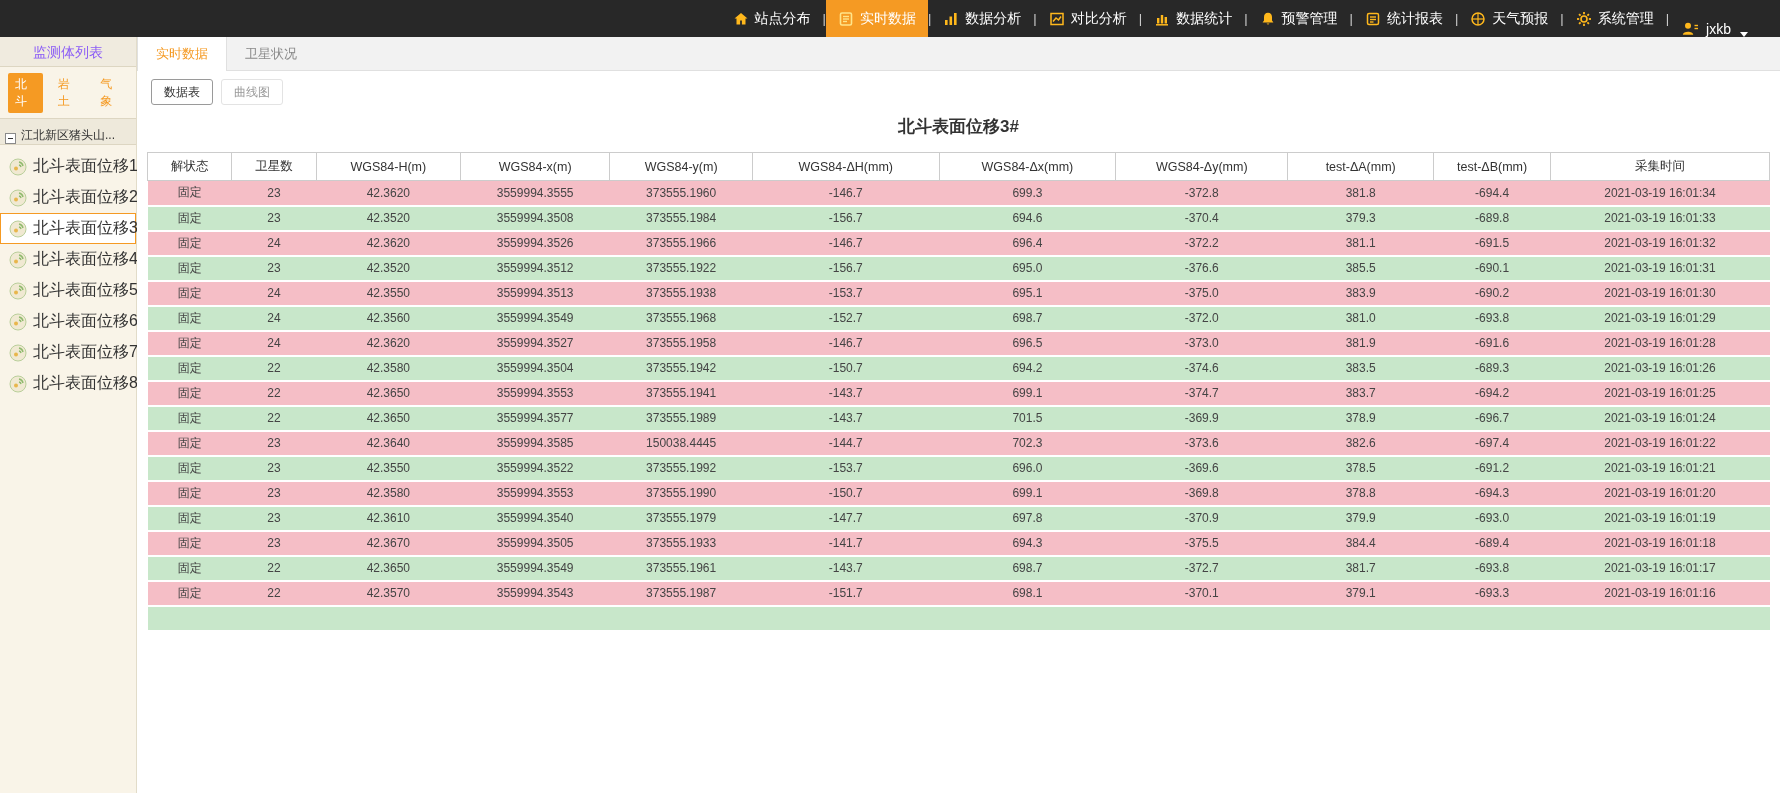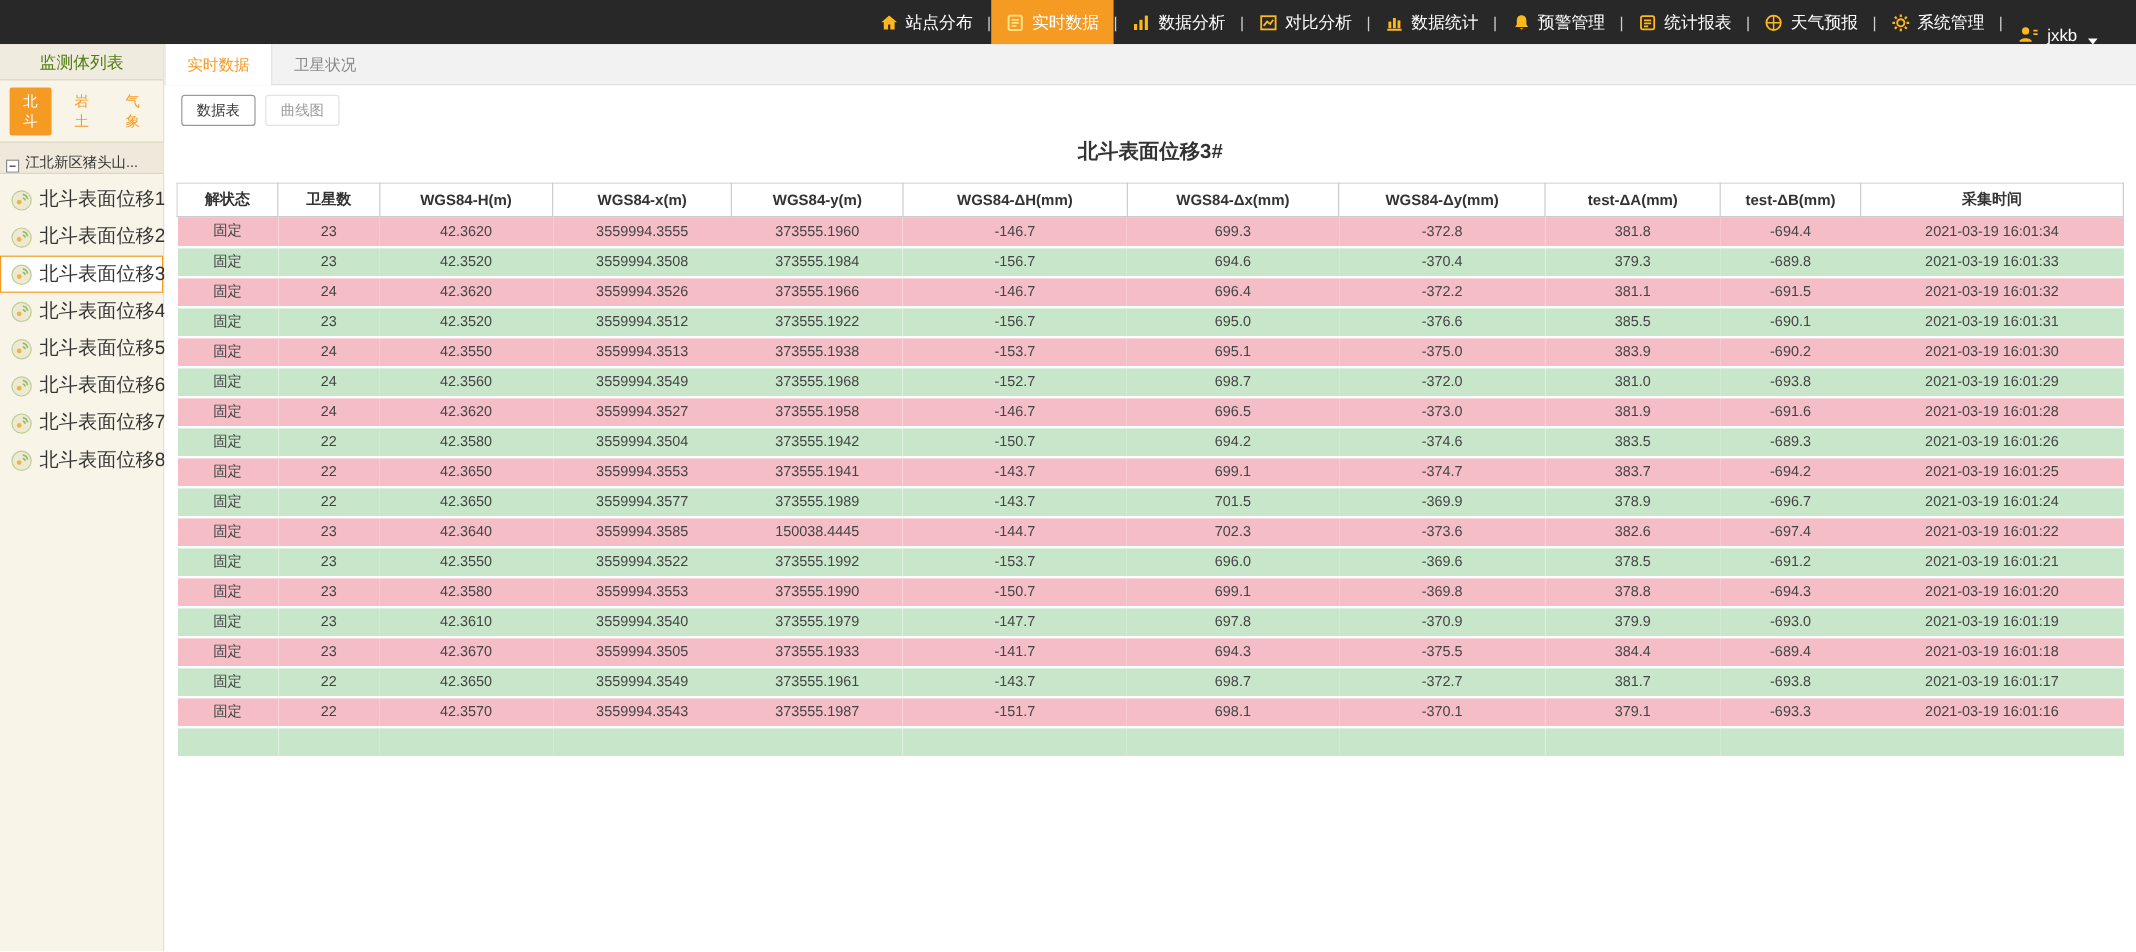--- a/index.html
+++ b/index.html
@@ -18,24 +18,24 @@
   .nav-user { display:flex; align-items:flex-end; gap:7px; padding:0 6px 0 12px; cursor:pointer; }
   .caret { width:0; height:0; border-left:4px solid transparent; border-right:4px solid transparent;
            border-top:5px solid #fff; margin-left:2px; }
 
   
   .content-row { flex:1; display:flex; min-height:0; }
 
   
   .sidebar { width:137px; flex:0 0 137px; background:#f9f4e8; border-right:1px solid #e2dcc9;
              display:flex; flex-direction:column; }
-  .sidebar-title { height:30px; line-height:30px; text-align:center; font-size:14px; color:#4d7c0f;
+  .sidebar-title { height:30px; line-height:30px; text-align:center; font-size:14px; color:#8b5cf6;
                    background:#f0ebdf; border-bottom:1px solid #ddd6c2; }
   .sidebar-tabs { display:flex; align-items:center; gap:8px; padding:6px 8px 5px 8px; }
-  .stab { font-size:12px; color:#f59a23; padding:3px 7px; cursor:pointer; border-radius:2px;text-align:center; }
+  .stab { font-size:12px; color:#f59a23; padding:3px 7px; cursor:pointer; border-radius:2px; }
   .stab.active { background:#f59a23; color:#fff; }
   .tree-root { display:flex; align-items:flex-end; gap:5px; height:27px; padding:0 5px; font-size:12px;
                color:#333; background:#eee9db; border-top:1px solid #ddd6c2; border-bottom:1px solid #ddd6c2;
                cursor:pointer; white-space:nowrap; overflow:hidden; }
   .collapse-box { width:11px; height:11px; flex:0 0 11px; border:1px solid #8a8a8a; background:#fff; position:relative; }
   .collapse-box::after { content:""; position:absolute; left:2px; right:2px; top:4px; height:1px; background:#333; }
   .side-list { flex:1; padding-top:6px; }
   .side-item { display:flex; align-items:center; gap:6px; height:31px; padding:0 4px 0 8px; font-size:16px;
                color:#333; cursor:pointer; border:1px solid transparent; white-space:nowrap; }
   .side-item.selected { background:#fff; border-color:#f59a23; }
@@ -48,21 +48,21 @@
                 margin-bottom:-1px; }
   .subtabs { padding:8px 0 6px 14px; display:flex; gap:8px; flex:0 0 40px; }
   .subtab { font-size:12px; height:26px; padding:0 12px; border-radius:3px; cursor:pointer; background:#fff;
             font-family:inherit; }
   .subtab.active { border:1px solid #9a9a9a; color:#333; }
   .subtab:not(.active) { border:1px solid #e3e3e3; color:#999; }
   .page-title { text-align:center; font-size:17px; font-weight:bold; color:#333; padding:4px 0 14px; flex:0 0 40px; }
 
   .table-wrap { margin:0 10px; height:500px; flex:0 0 500px; overflow:hidden; }
   table { width:100%; border-collapse:collapse; table-layout:fixed; }
-  th { height:28px; font-size:12.5px; font-weight:bold; color:#333; border:1px solid #ccc; background:#fff;
+  th { height:28px; font-size:12.5px; font-weight:normal; color:#333; border:1px solid #ccc; background:#fff;
        white-space:nowrap; overflow:hidden; }
   td { height:25px; font-size:12px; color:#444; text-align:center; border-bottom:2px solid #fff;
        white-space:nowrap; overflow:hidden; }
   tr.row-pink td { background:#f5bec6; }
   tr.row-green td { background:#c8e7ca; }
 
   .footer { flex:1; text-align:center; padding-top:22px; font-size:13px; color:#333; }
   .flink { cursor:pointer; margin:0 3px; }
   .fsep { color:#333; margin:0 2px; }
 </style>

